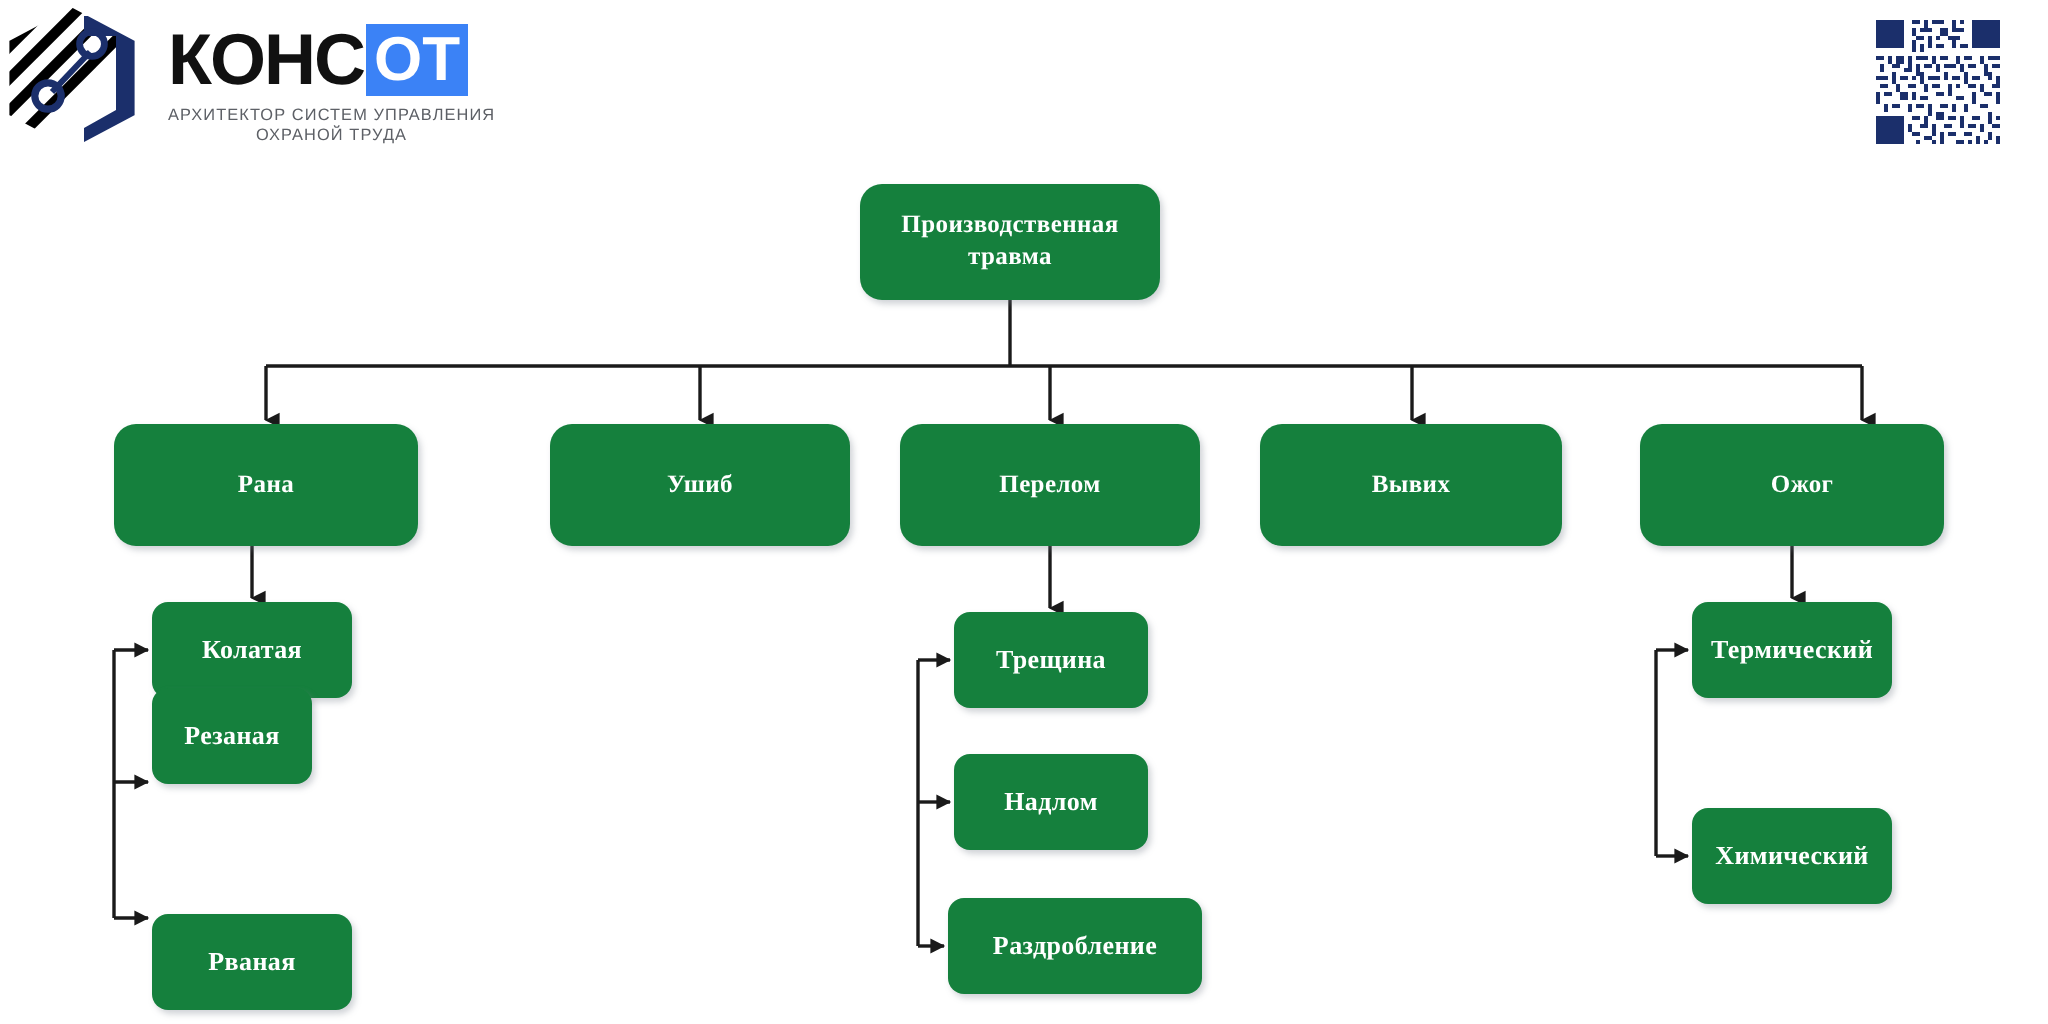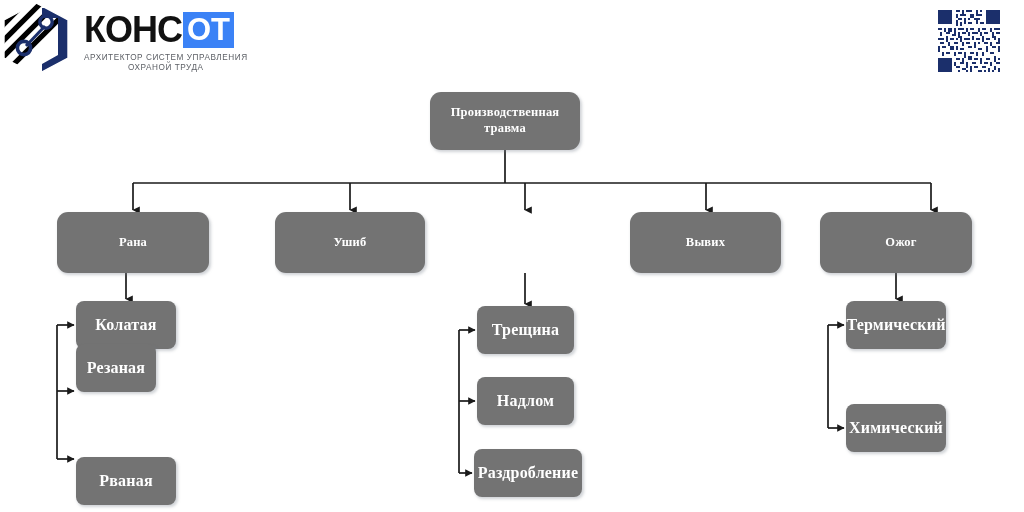--- a/index.html
+++ b/index.html
@@ -82,37 +82,37 @@
   }
   #connector-layer {
     position: absolute;
     left: 0; top: 0;
     width: 1024px; height: 512px;
   }
 
   .node {
     position: absolute;
     box-sizing: border-box;
-    background: #737373;
+    background: #15803d;
     border-radius: 9px;
     box-shadow: 1.5px 2px 3px rgba(120,130,140,0.35);
     display: flex;
     align-items: center;
     justify-content: center;
     text-align: center;
     color: #ffffff;
     font-family: "Liberation Serif", serif;
     font-weight: bold;
     line-height: 1.25;
     letter-spacing: 0.2px;
     padding: 2px 6px;
   }
   .node.level-1 { font-size: 12.5px; border-radius: 11px; }
   .node.level-2 { font-size: 12.5px; border-radius: 11px; }
-  .node.level-3 { font-size: 16px; border-radius: 8px; }
+  .node.level-3 { font-size: 13px; border-radius: 8px; }
 </style>
 </head>
 <body>
 
 <div id="header">
 
   <div id="logo-mark">
     <svg width="72" height="74" viewBox="0 0 72 74" xmlns="http://www.w3.org/2000/svg">
       <defs>
         <clipPath id="hexclip">
@@ -310,26 +310,27 @@
       <path d="M828,325 L828,428"></path>
       <path d="M828,325 L844,325" marker-end="url(#arrowright)"></path>
       <path d="M828,428 L844,428" marker-end="url(#arrowright)"></path>
     </g>
   </svg>
 
   <div class="node level-1" style="left:430px; top:92px; width:150px; height:58px;">Производственная травма</div>
 
   <div class="node level-2" style="left:57px; top:212px; width:152px; height:61px;">Рана</div>
   <div class="node level-2" style="left:275px; top:212px; width:150px; height:61px;">Ушиб</div>
+  <div class="node level-2" style="left:450px; top:212px; width:150px; height:61px;">Перелом</div>
   <div class="node level-2" style="left:630px; top:212px; width:151px; height:61px;">Вывих</div>
   <div class="node level-2" style="left:820px; top:212px; width:152px; height:61px;padding-left:16px;">Ожог</div>
 
   <div class="node level-3" style="left:76px; top:301px; width:100px; height:48px;">Колатая</div>
   <div class="node level-3" style="left:76px; top:344px; width:80px; height:48px;">Резаная</div>
   <div class="node level-3" style="left:76px; top:457px; width:100px; height:48px;">Рваная</div>
 
   <div class="node level-3" style="left:477px; top:306px; width:97px; height:48px;">Трещина</div>
   <div class="node level-3" style="left:477px; top:377px; width:97px; height:48px;">Надлом</div>
-  <div class="node level-3" style="left:474px; top:449px; width:108px; height:48px;">Раздробление</div>
+  <div class="node level-3" style="left:474px; top:449px; width:127px; height:48px;">Раздробление</div>
 
   <div class="node level-3" style="left:846px; top:301px; width:100px; height:48px;">Термический</div>
   <div class="node level-3" style="left:846px; top:404px; width:100px; height:48px;">Химический</div>
 </div>
 
 </body></html>

